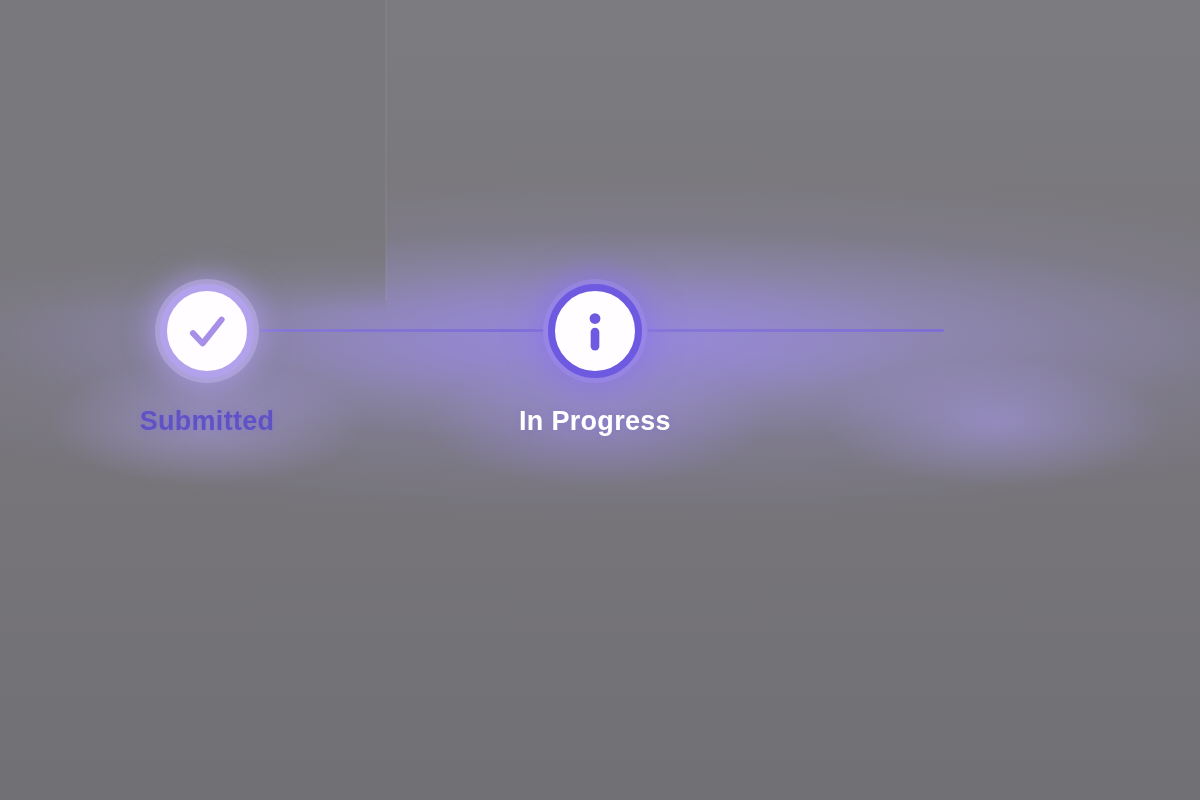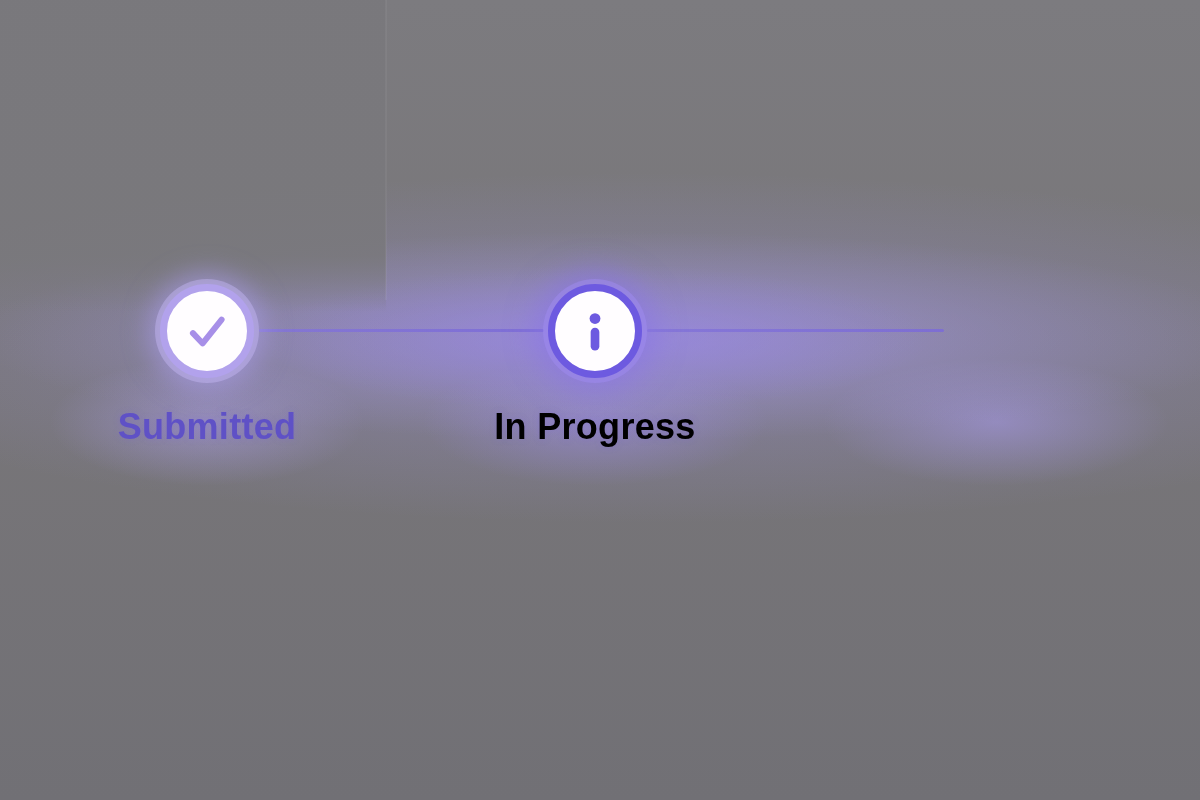--- a/index.html
+++ b/index.html
@@ -67,25 +67,25 @@
     box-shadow:0 0 0 5px rgba(160,140,240,0.5), 0 0 28px 14px rgba(138,117,230,0.6);
   }
   .step-upcoming .circle{
     border:6px solid #b7a8ee;
     box-shadow:0 0 0 5px rgba(200,188,245,0.42), 0 0 24px 12px rgba(176,160,240,0.52);
   }
   .circle svg{display:block;}
 
   .step-label{
     margin-top:28px;
-    font-size:36px;font-weight:600;letter-spacing:0.3px;
+    font-size:27px;font-weight:600;letter-spacing:0.3px;
     color:#5f51c6;
     text-shadow:0 0 6px rgba(120,100,210,0.35);
   }
-  .step-active .step-label{color:#000000;}
+  .step-active .step-label{color:#ffffff;}
   .step-upcoming .step-label{color:#6557ca;}
 </style>
 </head>
 <body>
 
 <div class="scene">
 
   <div class="bg-base"></div>
   <div class="bg-glow"></div>
   <div class="bg-seam-left"></div>

